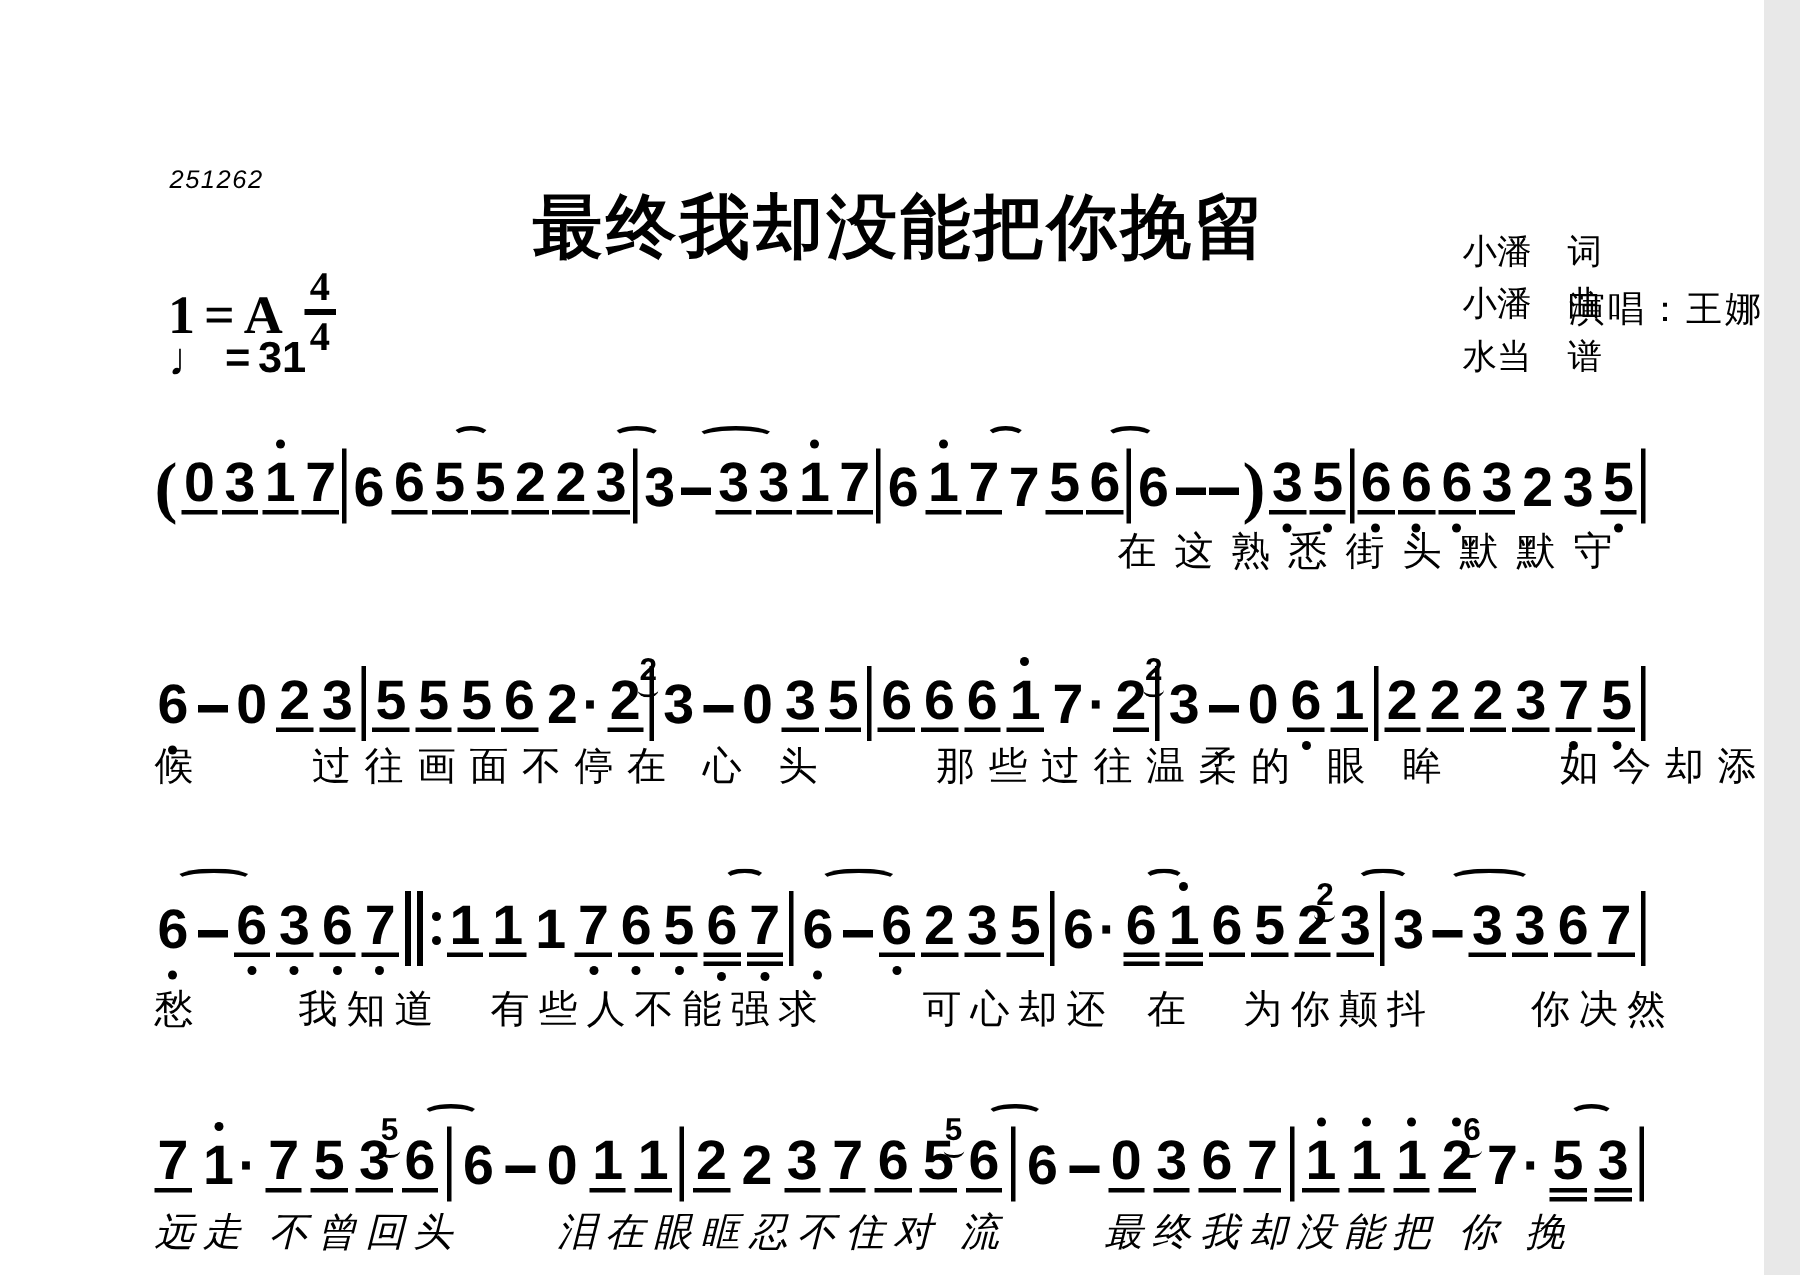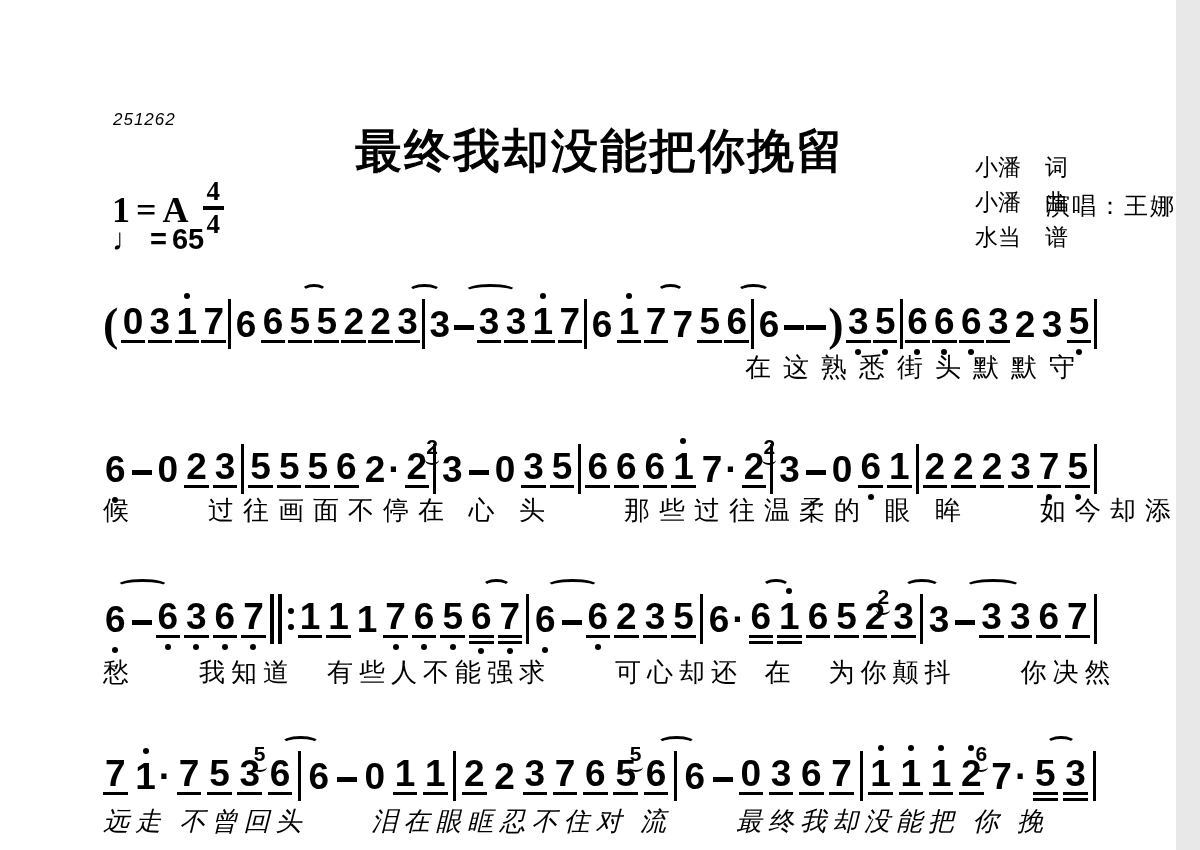--- a/index.html
+++ b/index.html
@@ -95,21 +95,21 @@
     <span>A</span>
     <span class="frac">
       <span class="ft">4</span>
       <span class="fb">4</span>
     </span>
   </div>
 
   <div class="tempo">
     <span class="tnote">♩</span>
     <span class="ks-eq">=</span>
-    <span>65</span>
+    <span>31</span>
   </div>
 
   <div id="score">
       <div class="mline mline0">
         <span class="tk">
           <span class="par">(</span>
         </span>
         <span class="tk note">
           <span class="d u1">0</span>
         </span>

